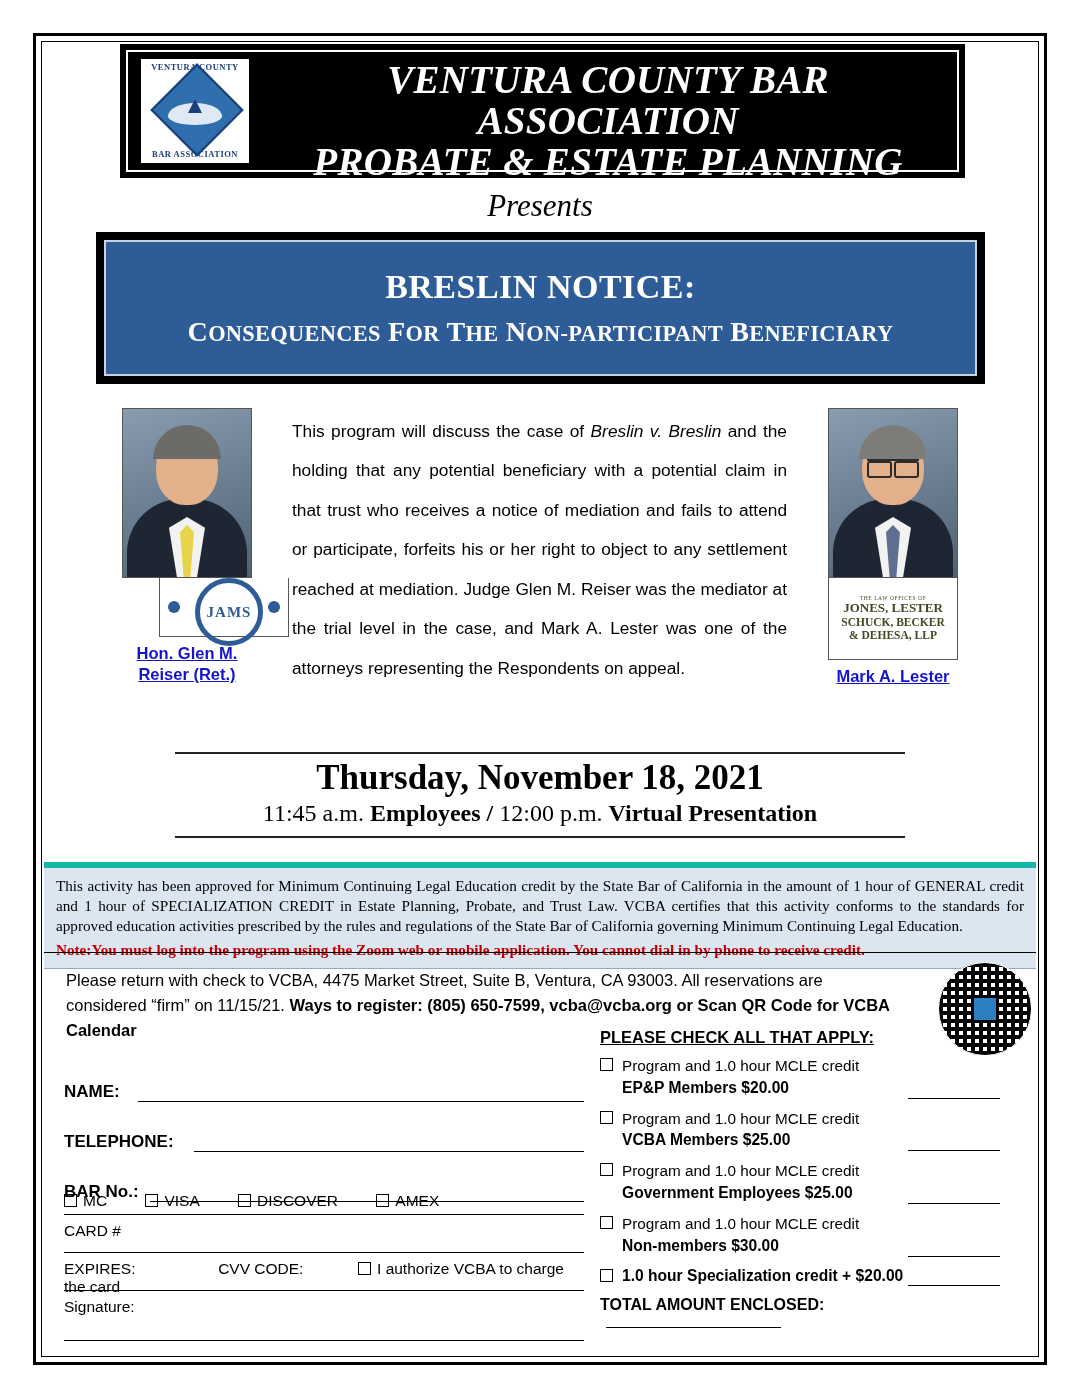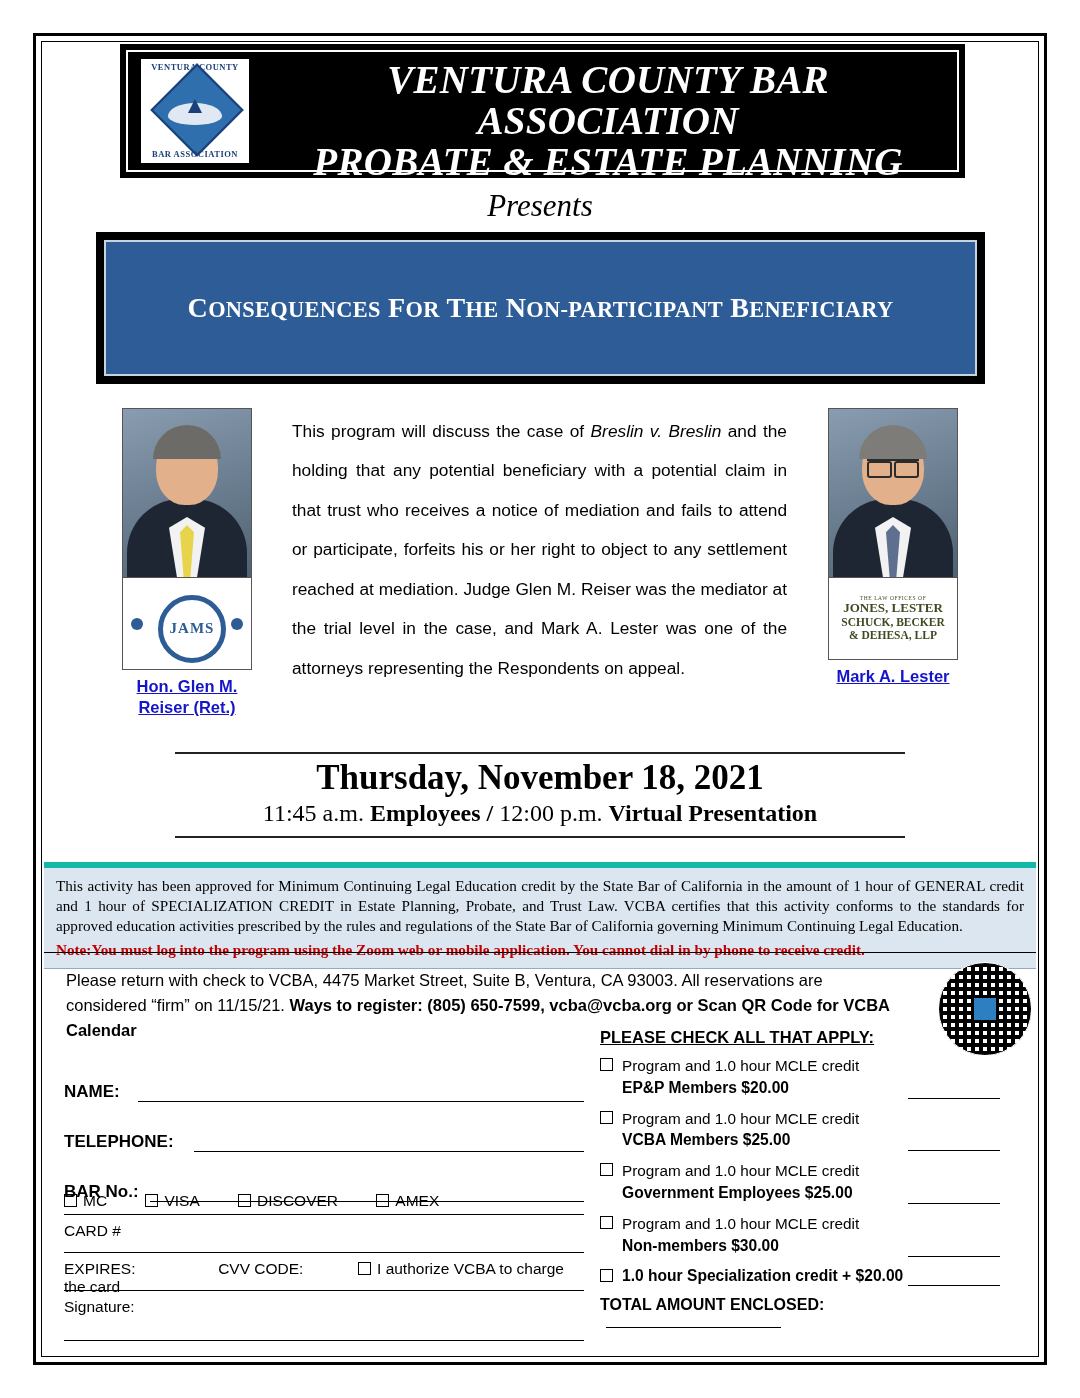--- a/index.html
+++ b/index.html
@@ -187,25 +187,26 @@
     border-top:2px solid #2b2b2b;
   }
   .photo.right .glasses:before, .photo.right .glasses:after{
     content:""; position:absolute; top:0; width:21px; height:13px;
     border:2px solid #2b2b2b; border-radius:3px;
   }
   .photo.right .glasses:before{ left:0; }
   .photo.right .glasses:after{ right:0; }
 
   .jams-box {
-    width:130px; height:92px;
+    width:130px; height:59px;
     border:1px solid #555; border-top:none;
     box-sizing:border-box;
     background:#fff;
     position:relative;
+    margin-left:37px;
   }
   .jams-ring {
     position:absolute; left:50%; top:50%;
     width:58px; height:58px; margin-left:-29px; margin-top:-29px;
     border-radius:50%;
     border:5px solid #2e5c96;
     display:flex; align-items:center; justify-content:center;
   }
   .jams-text {
     font-family:"Liberation Serif", serif;
@@ -394,20 +395,21 @@
 
   <div class="header-title">
     <div class="l1">VENTURA COUNTY BAR ASSOCIATION</div>
     <div class="l2">PROBATE &amp; ESTATE PLANNING SECTION</div>
   </div>
 
   <div class="presents">Presents</div>
 
   <div class="title-outer">
     <div class="title-mid">
+      <div class="title-main">BRESLIN NOTICE:</div>
       <div class="title-sub">C<span class="sc">O</span><span class="sc">N</span><span class="sc">S</span><span class="sc">E</span><span class="sc">Q</span><span class="sc">U</span><span class="sc">E</span><span class="sc">N</span><span class="sc">C</span><span class="sc">E</span><span class="sc">S</span> F<span class="sc">O</span><span class="sc">R</span> T<span class="sc">H</span><span class="sc">E</span> N<span class="sc">O</span><span class="sc">N</span><span class="sc">-</span><span class="sc">P</span><span class="sc">A</span><span class="sc">R</span><span class="sc">T</span><span class="sc">I</span><span class="sc">C</span><span class="sc">I</span><span class="sc">P</span><span class="sc">A</span><span class="sc">N</span><span class="sc">T</span> B<span class="sc">E</span><span class="sc">N</span><span class="sc">E</span><span class="sc">F</span><span class="sc">I</span><span class="sc">C</span><span class="sc">I</span><span class="sc">A</span><span class="sc">R</span><span class="sc">Y</span></div>
     </div>
   </div>
 
   <div class="speaker-left">
     <div class="photo">
       <div class="bg"></div>
         <div class="body"></div>
         <div class="shirt"></div>
         <div class="tie"></div>

